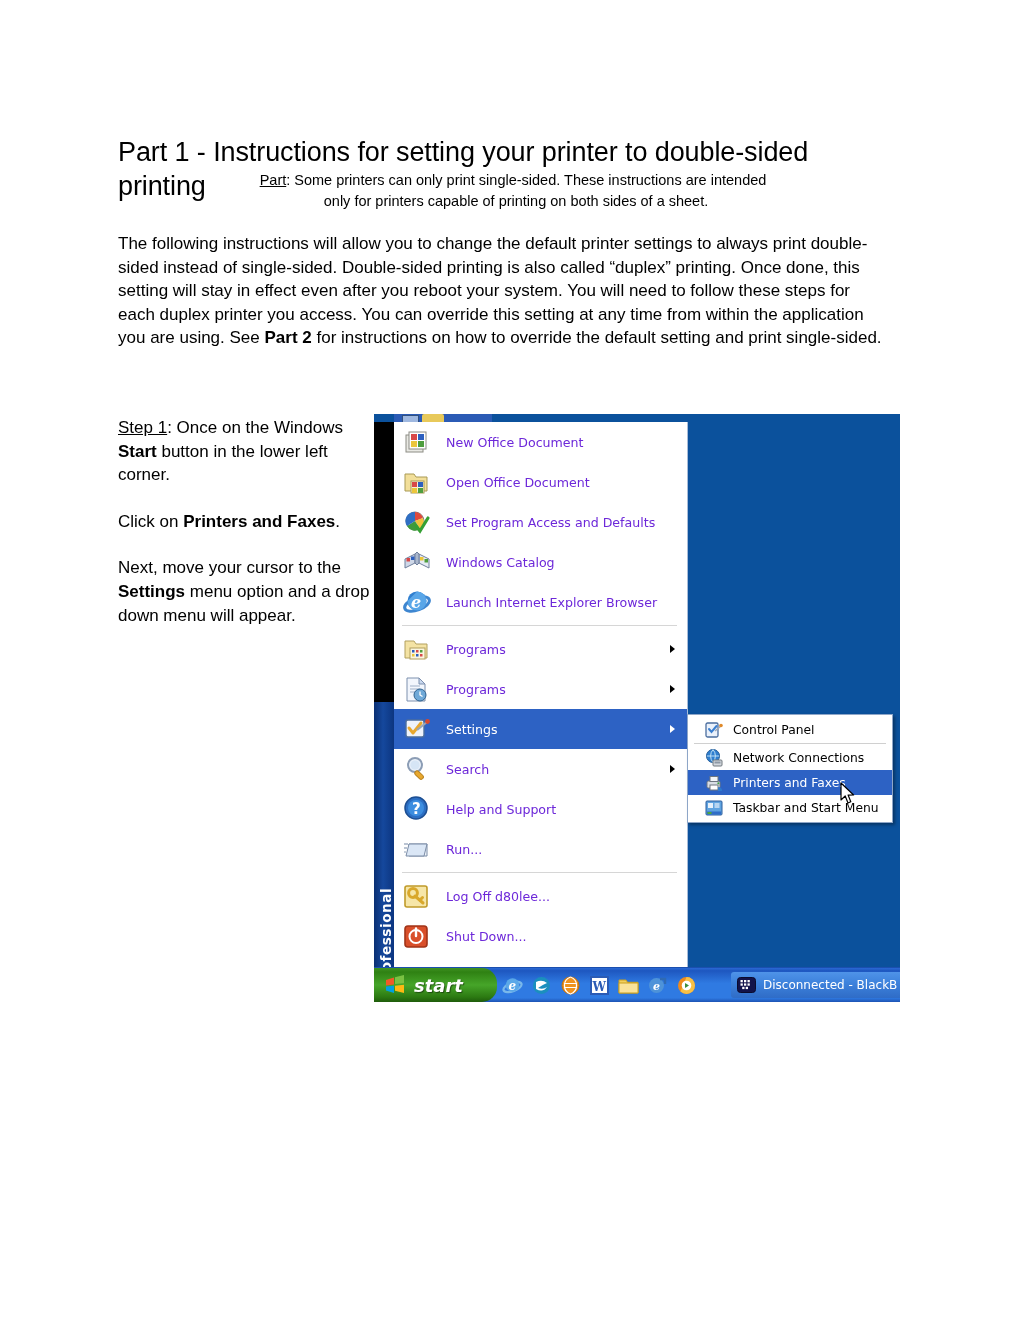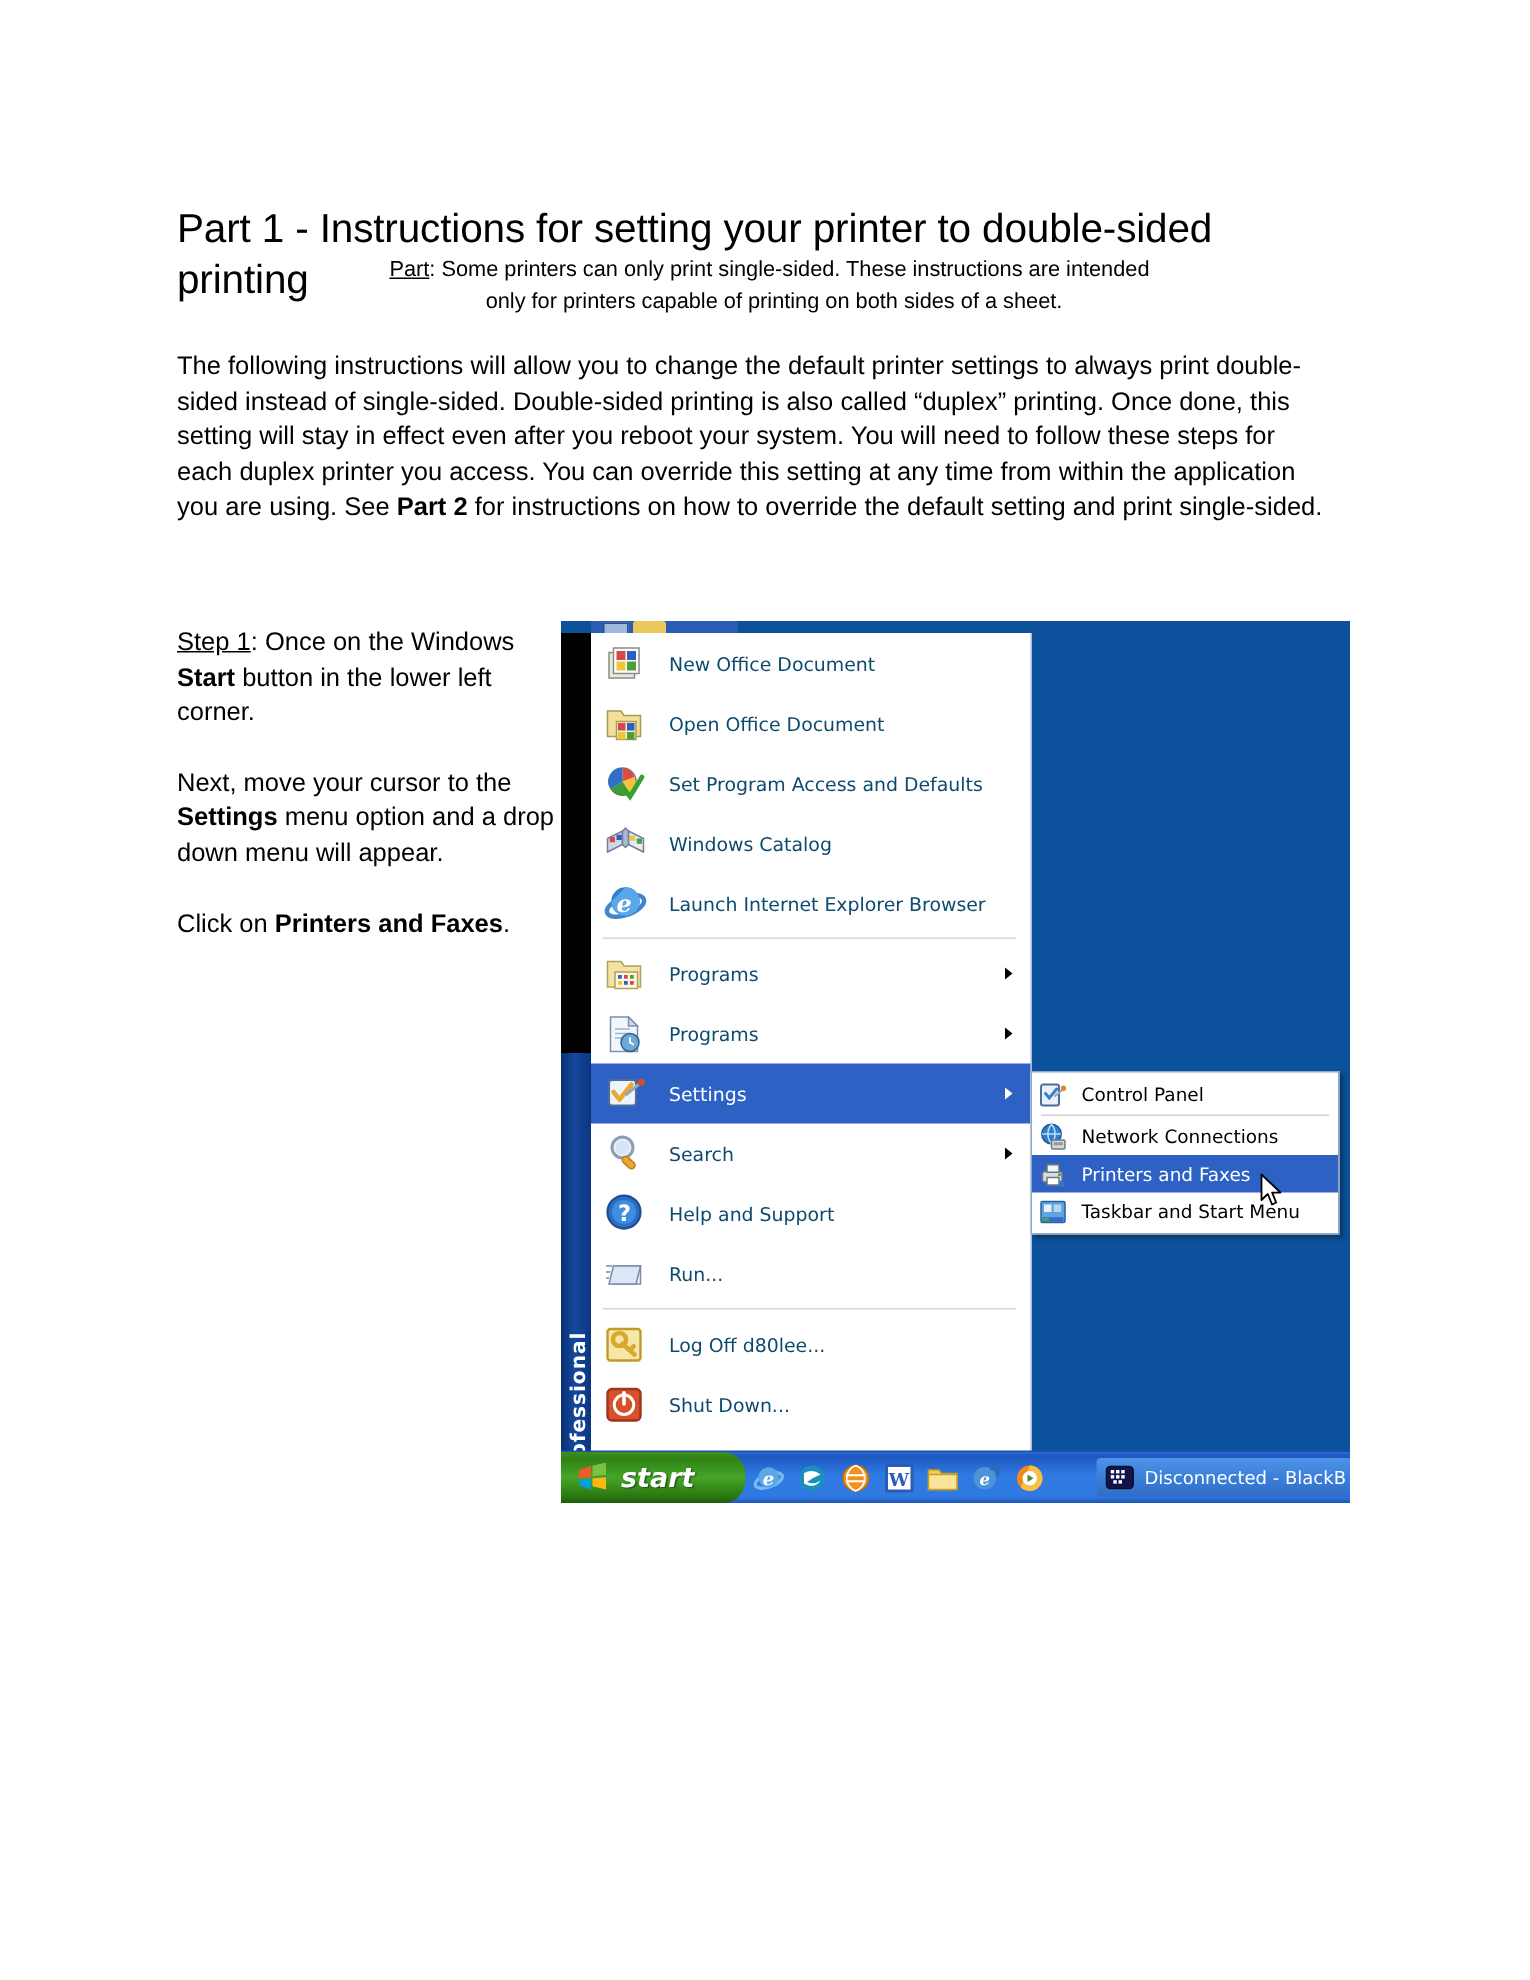--- a/index.html
+++ b/index.html
@@ -155,21 +155,21 @@
     box-sizing: border-box;
   }
   .mi .ico {
     width: 30px; height: 30px;
     flex: 0 0 30px;
     margin-right: 14px;
     position: relative;
   }
   .mi .lbl {
     font-size: 12.6px;
-    color: #0c4a6e;
+    color: #6d28d9;
     white-space: nowrap;
   }
   .mi .arrow {
     position: absolute;
     right: 12px; top: 50%;
     margin-top: -4px;
     width: 0; height: 0;
     border-left: 5px solid #000;
     border-top: 4px solid transparent;
     border-bottom: 4px solid transparent;
@@ -193,21 +193,21 @@
     width: 204px;
     background: #ffffff;
     border: 1px solid #8ea6c8;
     box-shadow: 2px 2px 3px rgba(0,0,0,0.35);
     padding: 2px 0;
   }
   .smi {
     height: 25px;
     display: flex;
     align-items: center;
-    padding-left: 4px;
+    padding-left: 16px;
   }
   .smi .ico { width: 20px; height: 20px; flex: 0 0 20px; margin-right: 9px; }
   .smi .lbl { font-size: 12.3px; color: #000; white-space: nowrap; }
   .smi.sel { background: #2d62c4; }
   .smi.sel .lbl { color: #ffffff; }
   .sub-sep { height: 1px; background: #d0d0d0; margin: 1px 6px; }
 
   
   .cursor {
     position: absolute;
@@ -284,22 +284,22 @@
   <div class="note-line l1">
     <span class="note-underline">Part</span><span>:  Some printers can only print single-sided.  These instructions are intended</span>
   </div>
   <div class="note-line l2"><span>only for printers capable of printing on both sides of a sheet.</span></div>
 </div>
 
 <div class="body-para"><span>The following instructions will allow you to change the default printer settings to always print double-sided instead of single-sided.  Double-sided printing is also called “duplex” printing.  Once done, this setting will stay in effect even after you reboot your system.  You will need to follow these steps for each duplex printer you access.  You can override this setting at any time from within the application you are using.  See </span><b>Part 2</b><span> for instructions on how to override the default setting and print single-sided.</span></div>
 
 <div class="step-col">
   <p><span class="u">Step 1</span><span>:  Once on the Windows </span><b>Start</b><span> button in the lower left corner.</span></p>
+  <p><span>Click on </span><b>Printers and Faxes</b><span>.</span></p>
   <p><span>Next, move your cursor to the </span><b>Settings</b><span> menu option and a drop down menu will appear.</span></p>
-  <p><span>Click on </span><b>Printers and Faxes</b><span>.</span></p>
 </div>
 
 <div class="screenshot">
 
   <div class="sliver">
     <div class="blue-cap"></div>
     <div class="icon-cap"></div>
     <div class="icon-cap2"></div>
   </div>
 

